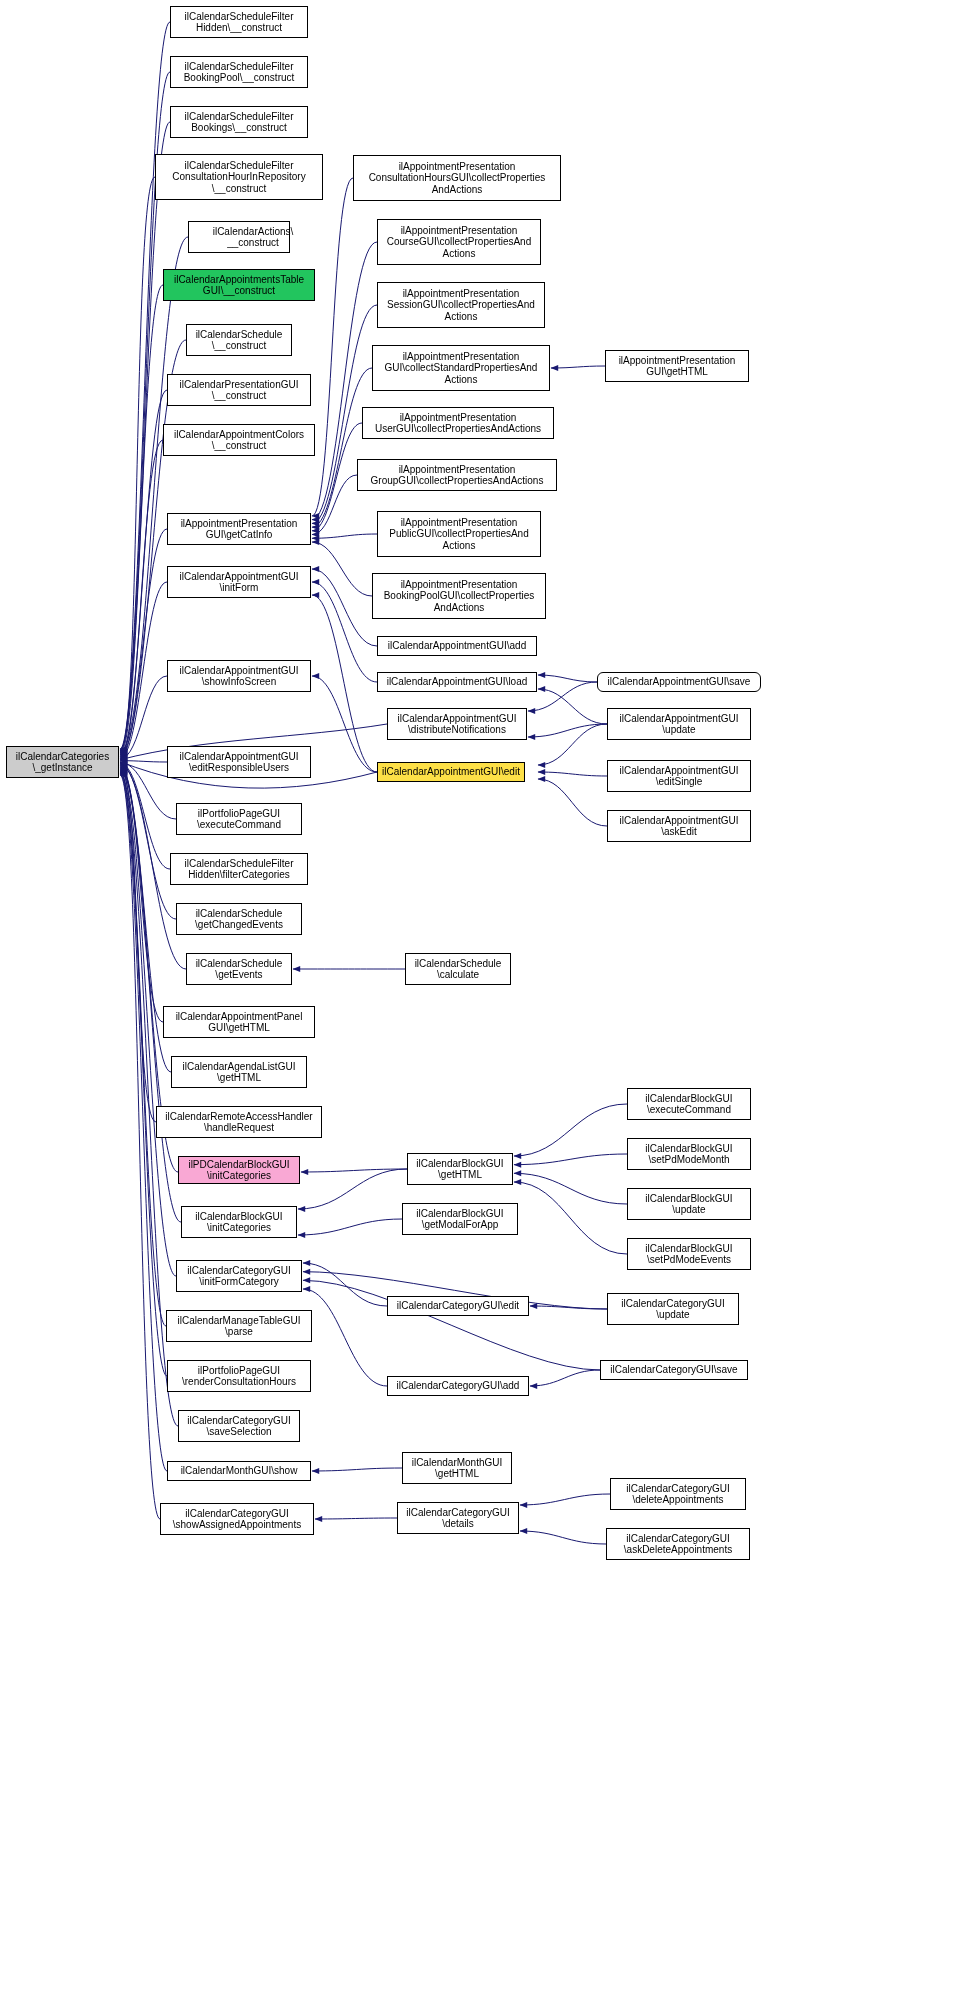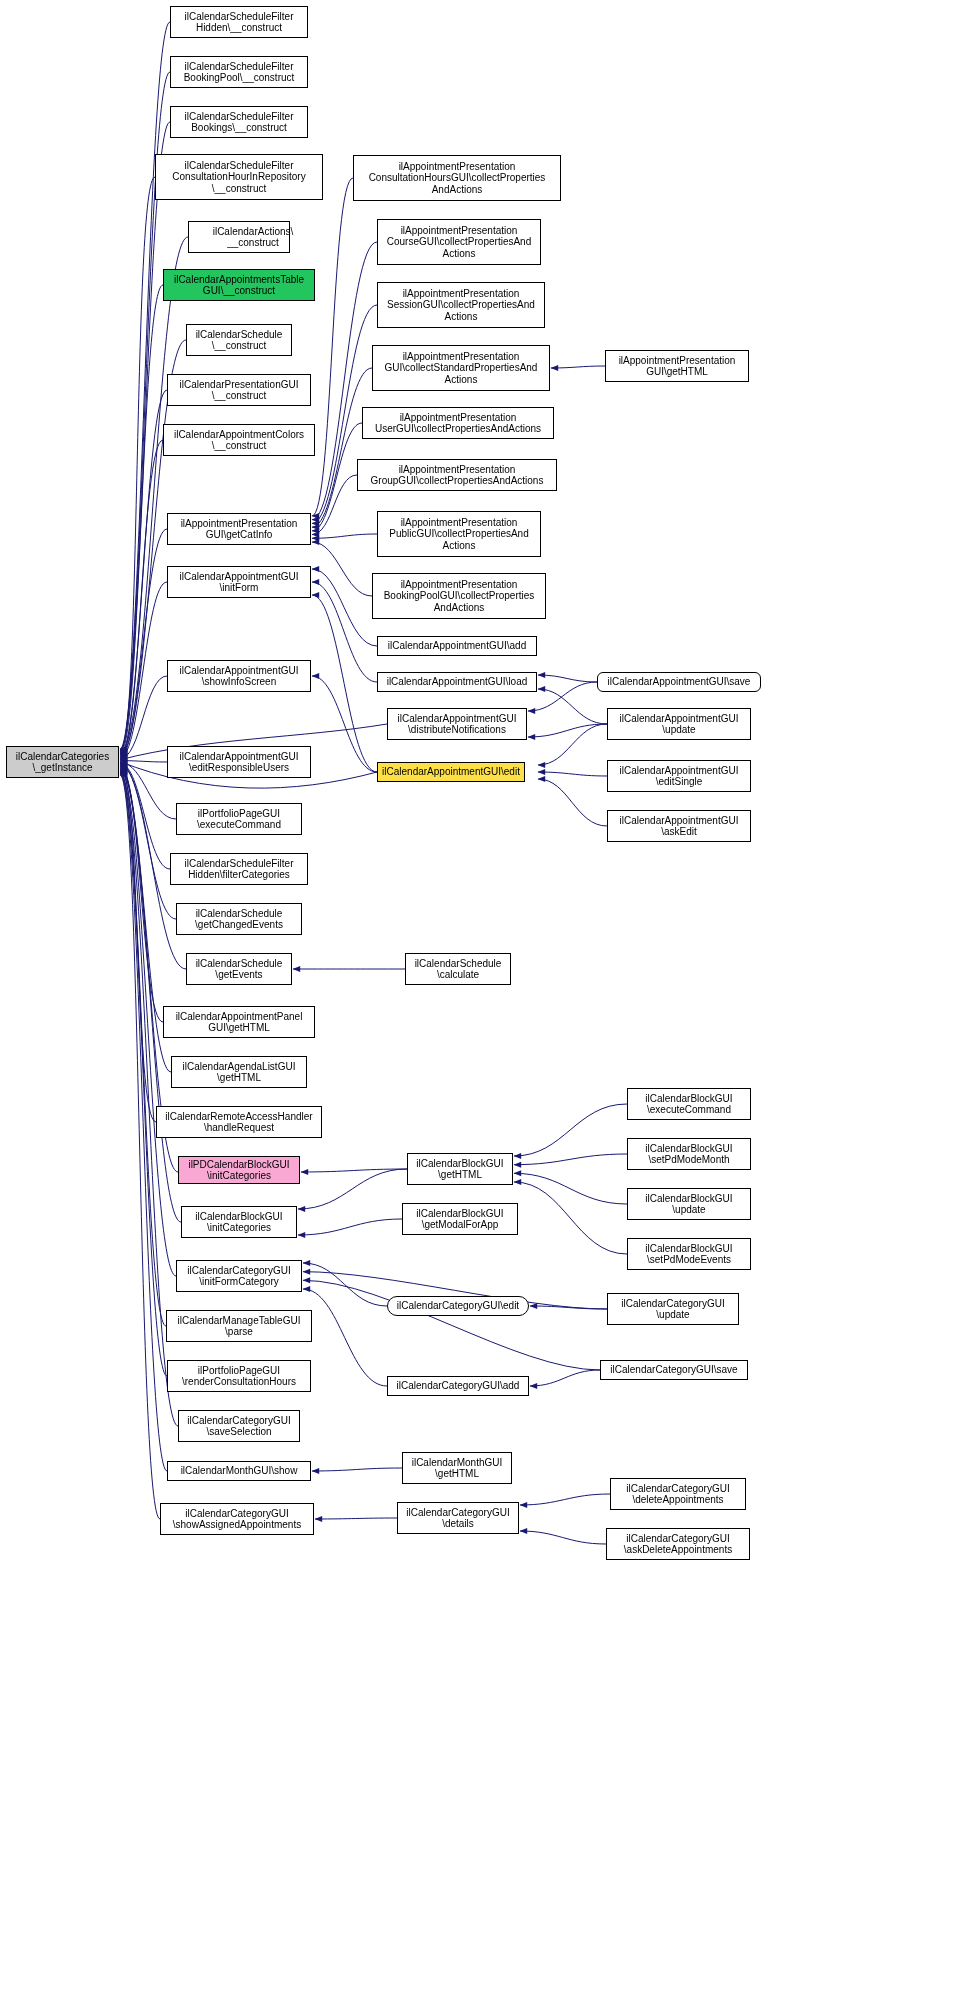--- a/index.html
+++ b/index.html
@@ -268,21 +268,21 @@
       <div class="nl">\calculate</div>
     </div>
     <div class="node" style="left: 407px; top: 1153px; width: 106px; height: 32px; border-color: rgb(0, 0, 0); background: rgb(255, 255, 255);">
       <div class="nl">ilCalendarBlockGUI</div>
       <div class="nl">\getHTML</div>
     </div>
     <div class="node" style="left: 402px; top: 1203px; width: 116px; height: 32px; border-color: rgb(0, 0, 0); background: rgb(255, 255, 255);">
       <div class="nl">ilCalendarBlockGUI</div>
       <div class="nl">\getModalForApp</div>
     </div>
-    <div class="node" style="left: 387px; top: 1296px; width: 142px; height: 20px; border-color: rgb(0, 0, 0); background: rgb(255, 255, 255); border-radius: 10px;">
+    <div class="node" style="left: 387px; top: 1296px; width: 142px; height: 20px; border-color: rgb(0, 0, 0); background: rgb(255, 255, 255);">
       <div class="nl">ilCalendarCategoryGUI\edit</div>
     </div>
     <div class="node" style="left: 387px; top: 1376px; width: 142px; height: 20px; border-color: rgb(0, 0, 0); background: rgb(255, 255, 255);">
       <div class="nl">ilCalendarCategoryGUI\add</div>
     </div>
     <div class="node" style="left: 402px; top: 1452px; width: 110px; height: 32px; border-color: rgb(0, 0, 0); background: rgb(255, 255, 255);">
       <div class="nl">ilCalendarMonthGUI</div>
       <div class="nl">\getHTML</div>
     </div>
     <div class="node" style="left: 397px; top: 1502px; width: 122px; height: 32px; border-color: rgb(0, 0, 0); background: rgb(255, 255, 255);">

